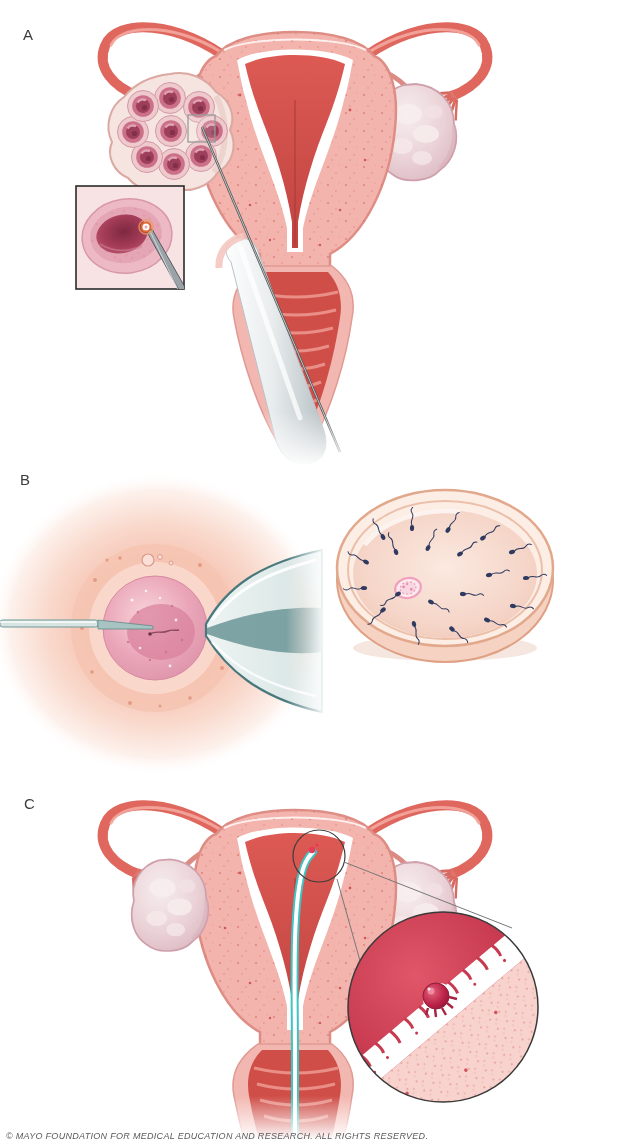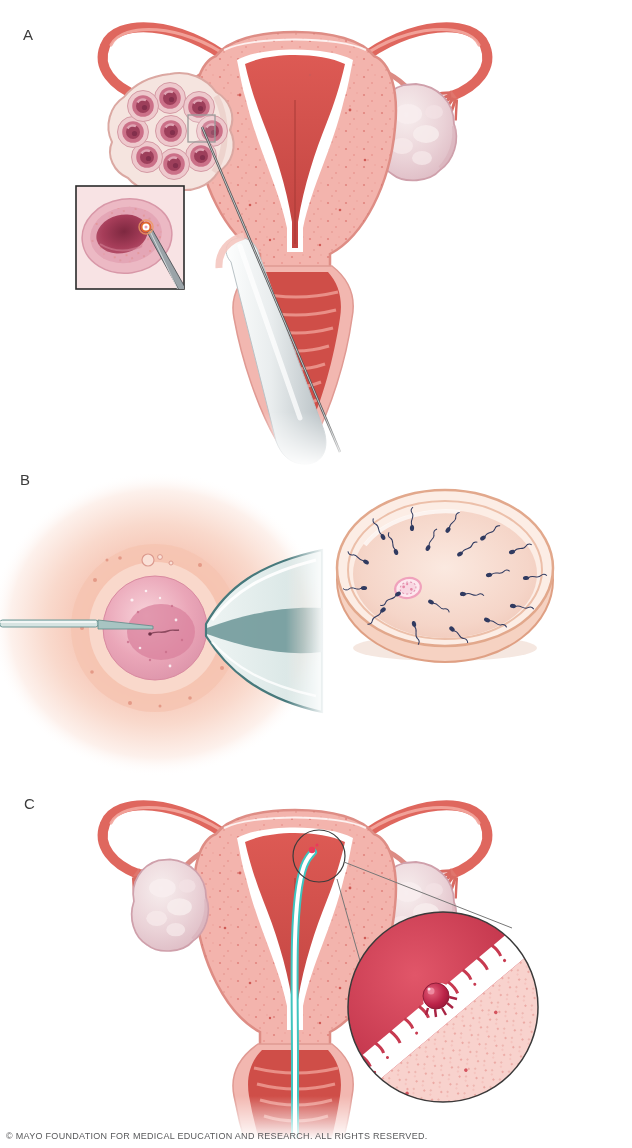--- a/index.html
+++ b/index.html
@@ -20,20 +20,21 @@
   #lblA{left:23px;top:26px;}
   #lblB{left:20px;top:471px;}
   #lblC{left:24px;top:795px;}
   .copyright{
     position:absolute;
     left:6px;top:1131px;
     font-size:9px;
     color:#58595b;
     letter-spacing:.3px;
     white-space:nowrap;
+    font-style:italic;
   }
   svg{position:absolute;left:0;top:0;}
 </style>
 </head>
 <body>
 
 <div class="canvas">
 
 <svg width="632" height="1148" viewBox="0 0 632 1148">
   <defs>

